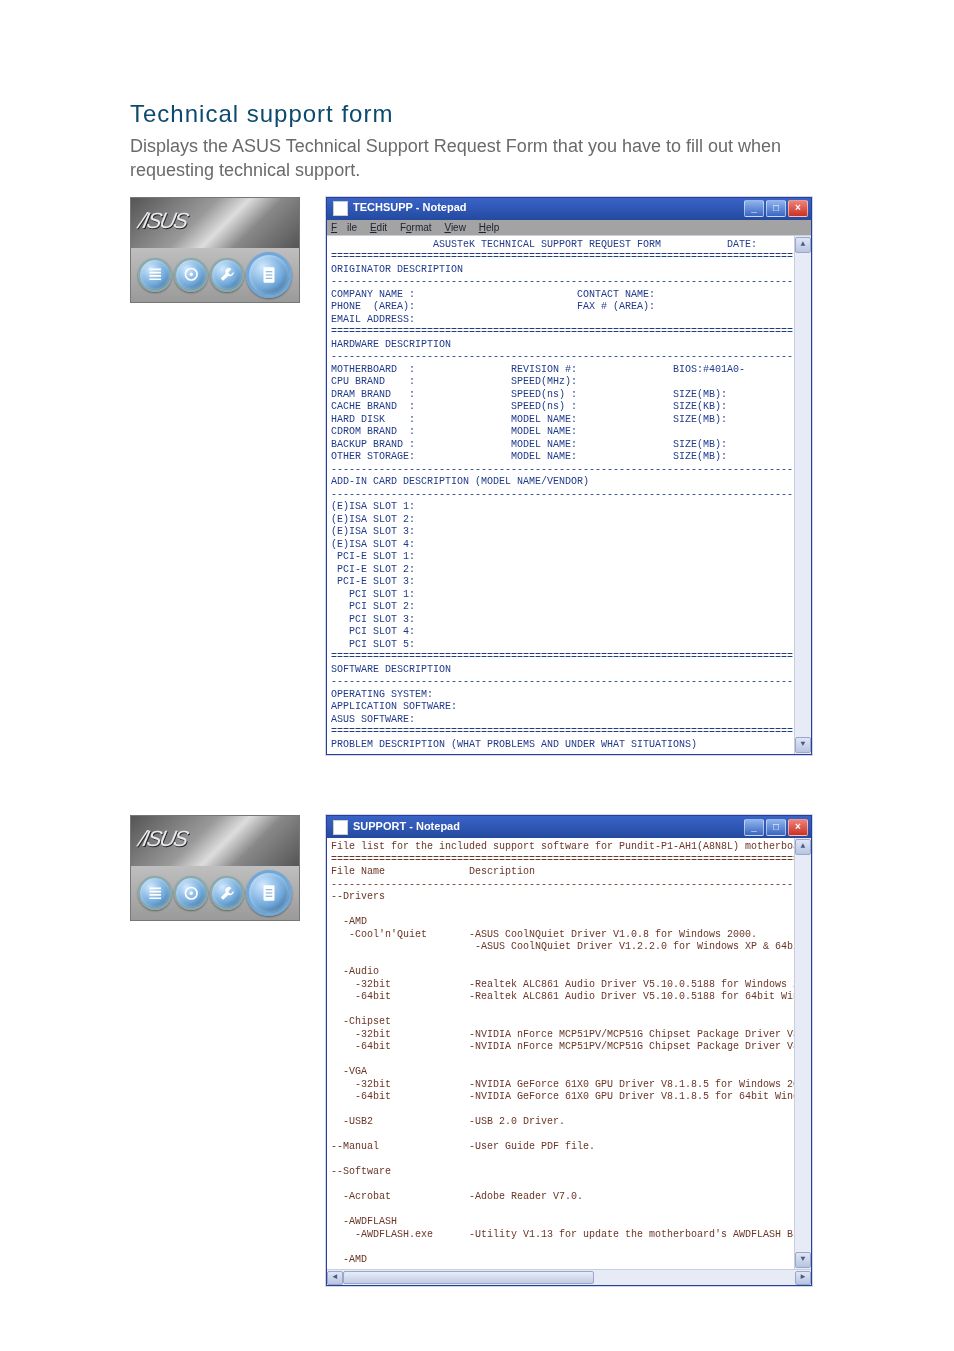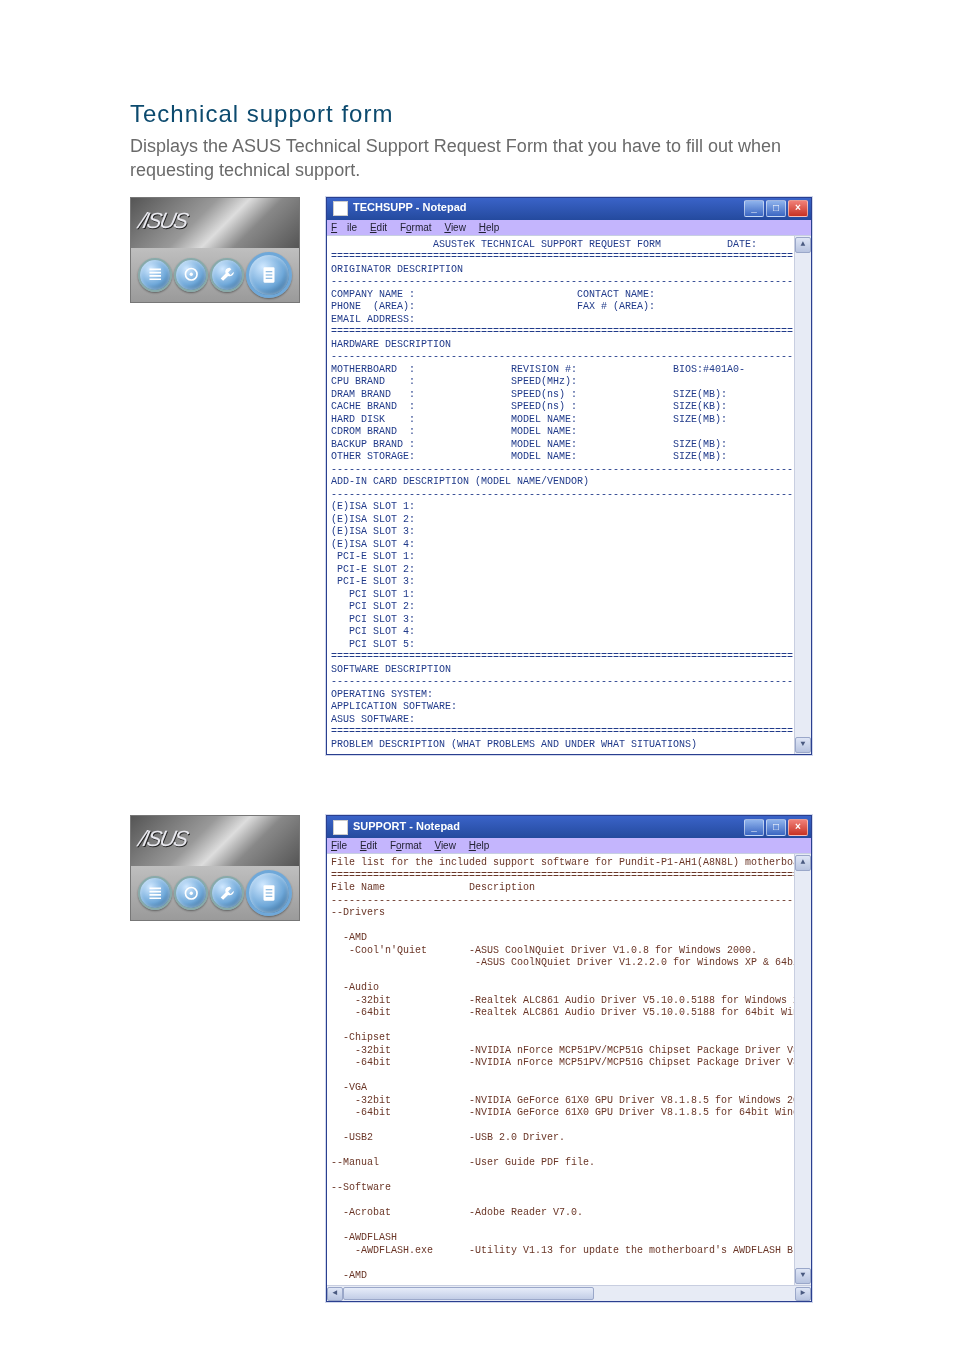--- a/index.html
+++ b/index.html
@@ -108,21 +108,21 @@
     font-size:10px;line-height:13px;text-align:center;font-family:Arial;
     background:linear-gradient(#8fb3ec,#3b66c2);
     color:#fff;
   }
   .win-btn.close{
     background:linear-gradient(#f08078,#c83224);
   }
   .np-menubar {
     font-family: Tahoma, Arial, sans-serif;
     font-size: 10px;
-    background:#c4b5fd;
+    background:#a3a3a3;
     border-bottom:1px solid #c7cfe2;
     padding:2px 4px;
     color:#223;
   }
   .np-menubar span{ margin-right:10px; }
   .np-menubar u{ text-decoration: underline; }
   .np-body-wrap{
     display:flex;
   }
   .np-body {
@@ -317,27 +317,20 @@
         <span class="title-left">
           <span class="np-icon"></span>
           <span>SUPPORT - Notepad</span>
         </span>
         <span class="win-btns">
           <span class="win-btn">_</span>
           <span class="win-btn">□</span>
           <span class="win-btn close">×</span>
         </span>
       </div>
-      <div class="np-menubar">
-        <span><u>F</u>ile</span>
-        <span><u>E</u>dit</span>
-        <span>F<u>o</u>rmat</span>
-        <span><u>V</u>iew</span>
-        <span><u>H</u>elp</span>
-      </div>
       <div class="np-body-wrap">
         <div class="np-body filelist">File list for the included support software for Pundit-P1-AH1(A8N8L) motherboard
 =================================================================================
 File Name              Description
 ---------------------------------------------------------------------------------
 --Drivers
 
   -AMD
    -Cool'n'Quiet       -ASUS CoolNQuiet Driver V1.0.8 for Windows 2000.
                         -ASUS CoolNQuiet Driver V1.2.2.0 for Windows XP &amp; 64bit Windows

